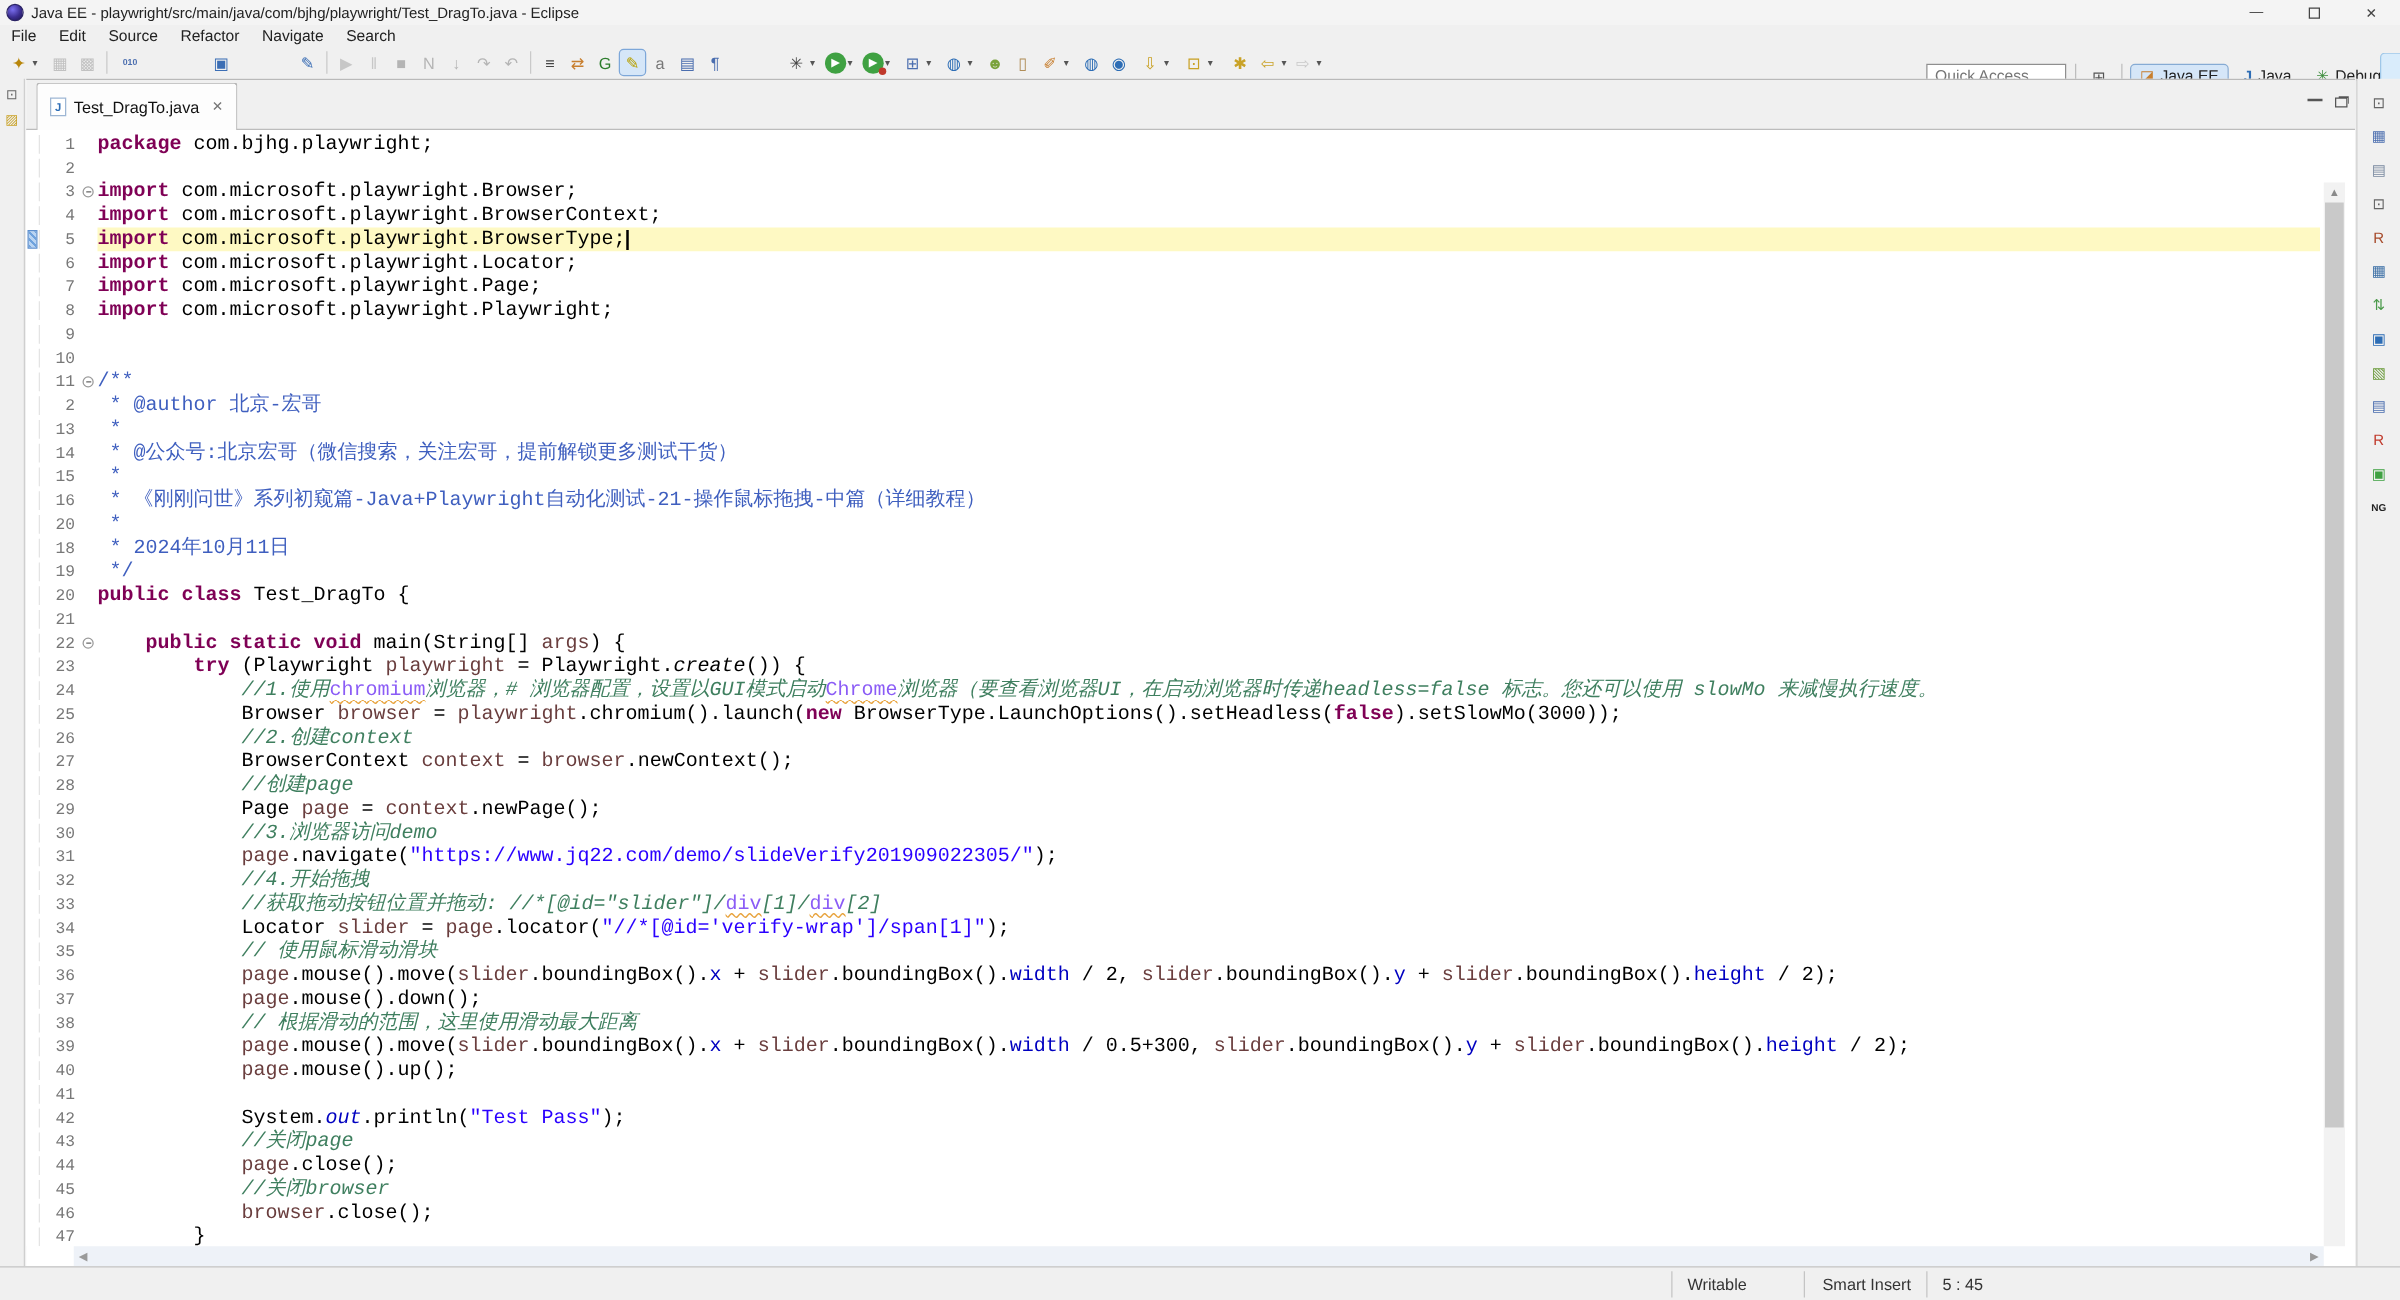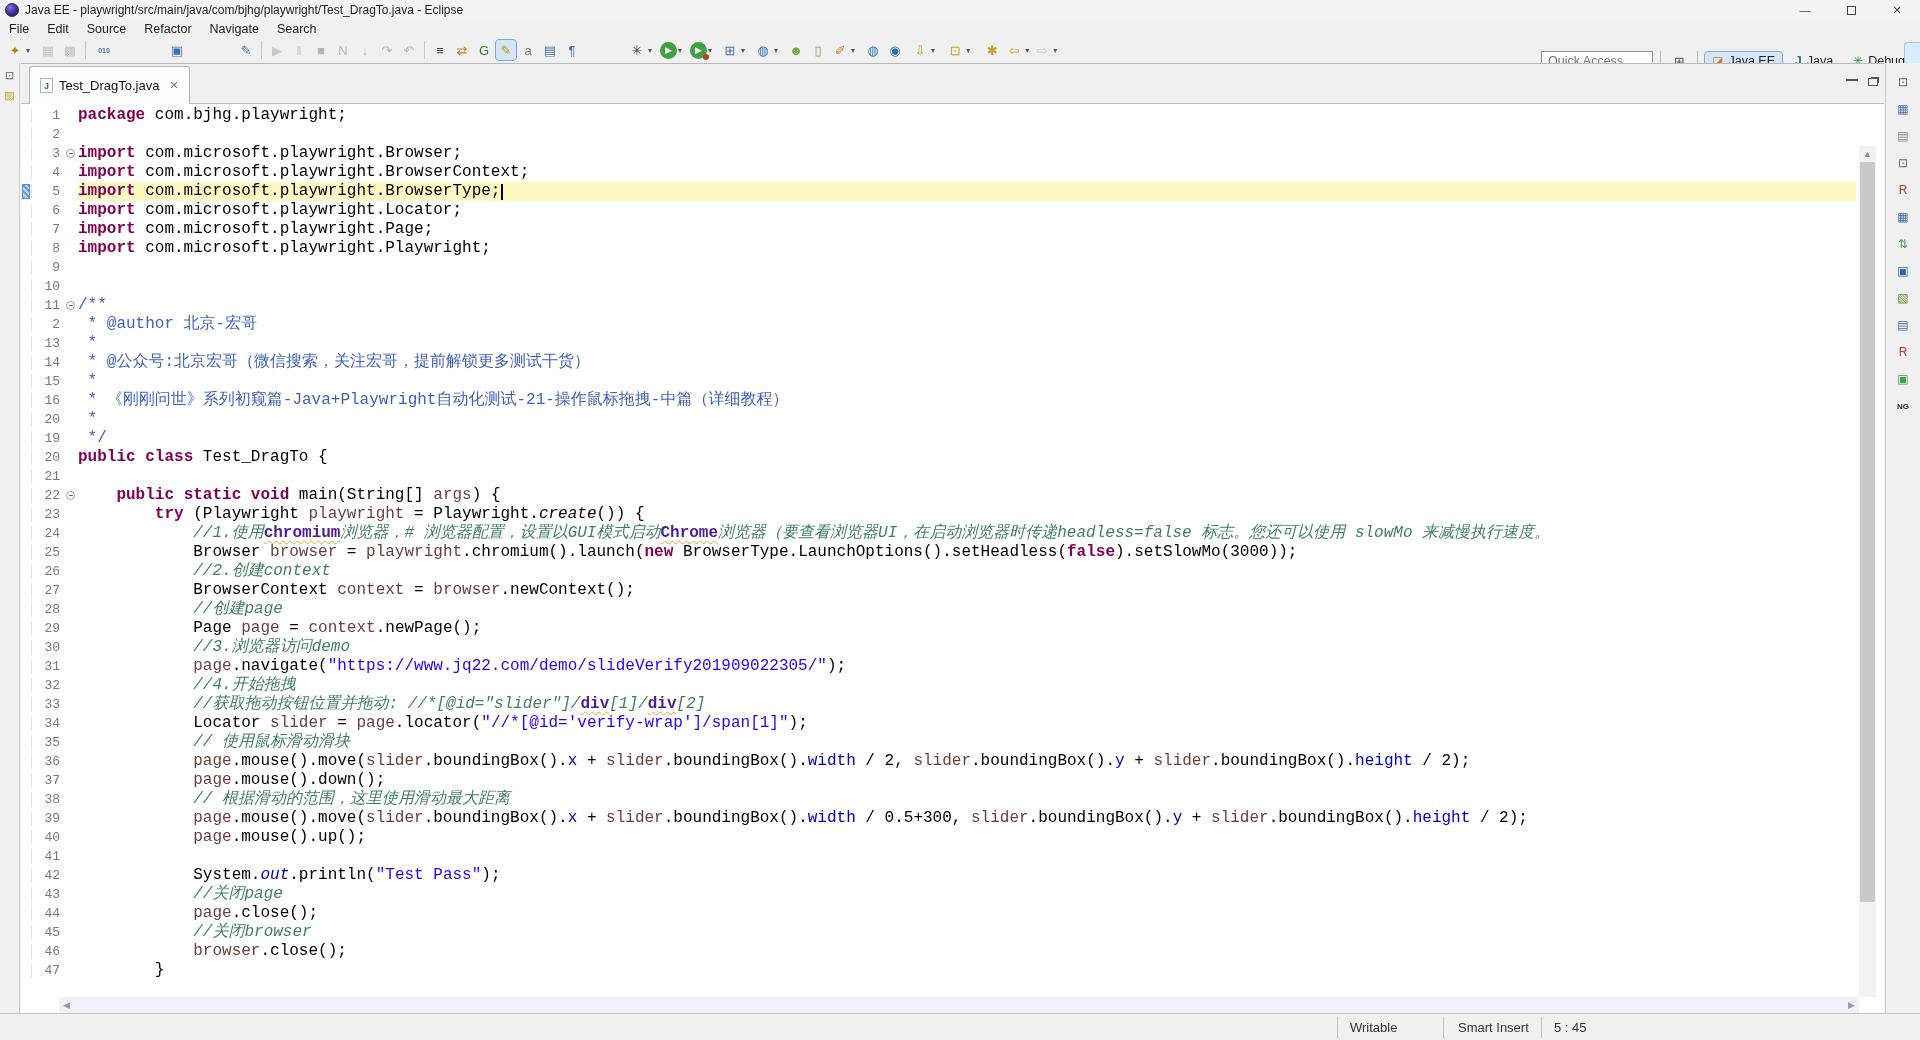--- a/index.html
+++ b/index.html
@@ -84,21 +84,21 @@
   .ct { flex:1; white-space:pre; font:16px/19px "Liberation Mono", monospace; color:#000; height:19px; }
   .cl.current .ct { background:#fef9c3; }
   .k { color:#7f0055; font-weight:bold; }
   .s { color:#2a00ff; }
   .c { color:#3f7f5f;font-style:italic; }
   .j { color:#3f5fbf; }
   .v { color:#6a3e3e; }
   .f { color:#0000c0; }
   .o { color:#0000c0; font-style:italic; }
   .m { font-style:italic; }
-  .w { color:#4c1d95; text-decoration:underline wavy #e8a33d 1px; text-underline-offset:3px;font-weight:bold; }
+  .w { color:#8b5cf6; text-decoration:underline wavy #e8a33d 1px; text-underline-offset:3px; }
   .caret { display:inline-block; width:2px; height:16px; background:#000; vertical-align:text-bottom;
            margin-left:1px; }
 
   
   .vscroll { position:absolute; right:8px; top:41px; width:17px; height:892px; background:#f2f2f2; }
   .v-arrow { position:absolute; left:0; width:17px; height:15px; color:#8a8a8a; font-size:9px;
              display:flex; align-items:center; justify-content:center; }
   .v-thumb { position:absolute; left:1px; width:15px; background:#c9c9c9; }
   .hscroll { position:absolute; left:38px; bottom:0; width:1800px; height:16px; background:#eef2f8; }
   .h-arrow { position:absolute; top:0; width:15px; height:16px; color:#9a9a9a; font-size:9px;
@@ -339,20 +339,26 @@
               <span class="ct"><span class="j"> * 《刚刚问世》系列初窥篇-Java+Playwright自动化测试-21-操作鼠标拖拽-中篇（详细教程）</span></span>
             </div>
             <div class="cl">
               <span class="lmargin"></span>
               <span class="ln">20</span>
               <span class="fold"></span>
               <span class="ct"><span class="j"> * </span></span>
             </div>
             <div class="cl">
               <span class="lmargin"></span>
+              <span class="ln">18</span>
+              <span class="fold"></span>
+              <span class="ct"><span class="j"> * 2024年10月11日</span></span>
+            </div>
+            <div class="cl">
+              <span class="lmargin"></span>
               <span class="ln">19</span>
               <span class="fold"></span>
               <span class="ct"><span class="j"> */</span></span>
             </div>
             <div class="cl">
               <span class="lmargin"></span>
               <span class="ln">20</span>
               <span class="fold"></span>
               <span class="ct"><span class="k">public</span><span> </span><span class="k">class</span><span> Test_DragTo {</span></span>
             </div>

